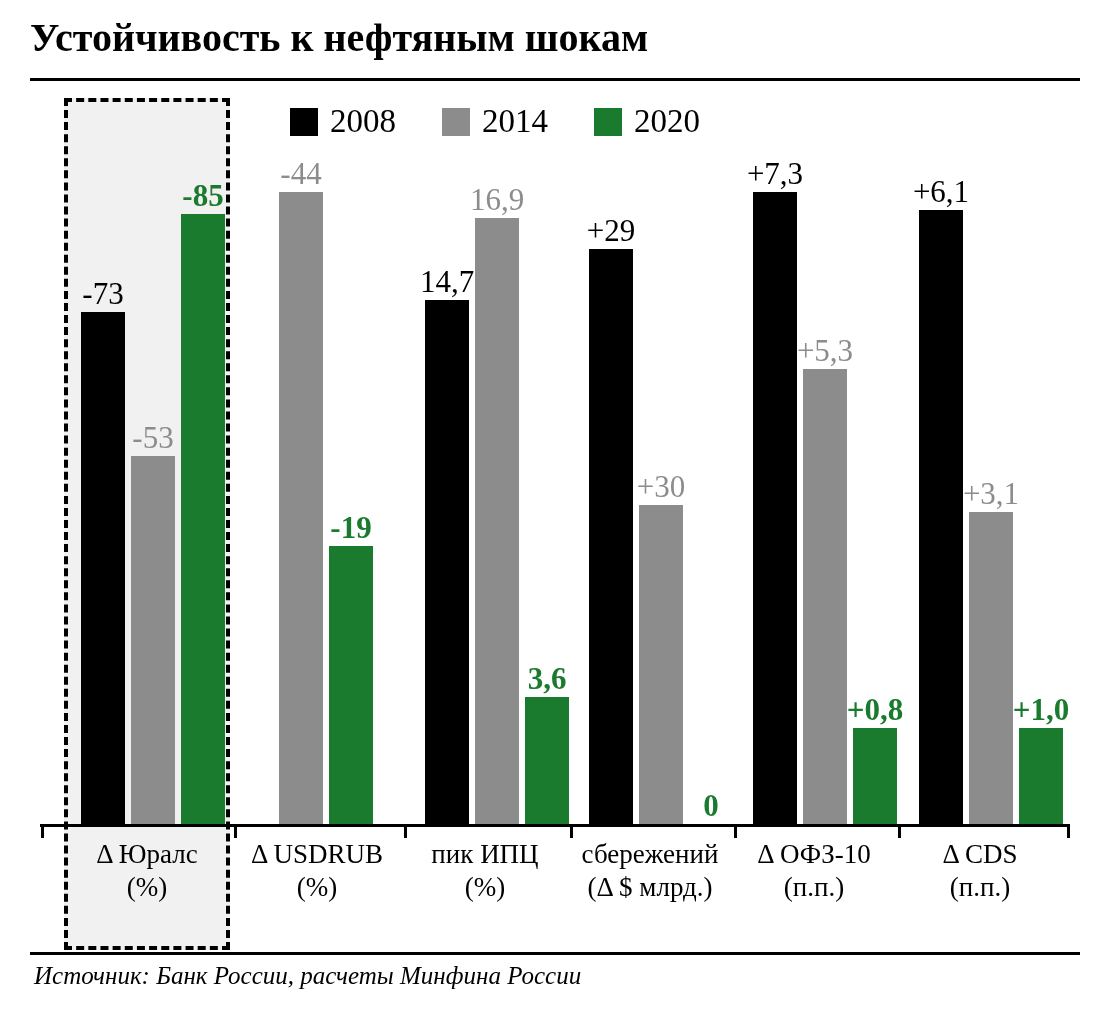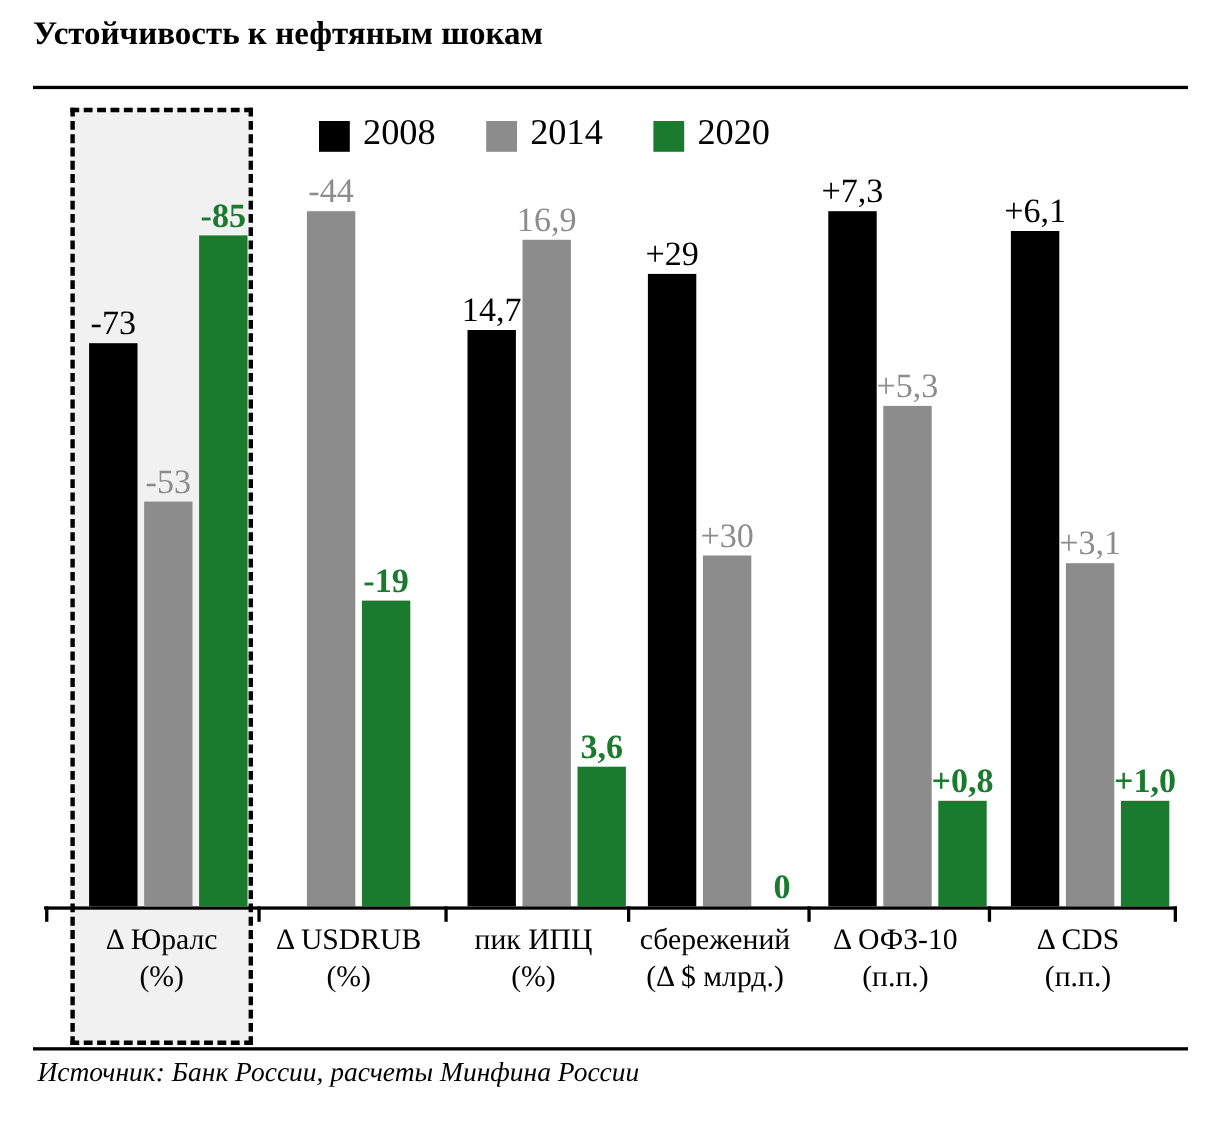--- a/index.html
+++ b/index.html
@@ -14,21 +14,21 @@
     color: #000000;
     position: relative;
     overflow: hidden;
   }
 
   
   #title {
     position: absolute;
     left: 30px;
     top: 14px;
-    font-size: 30px;
+    font-size: 40px;
     font-weight: bold;
     font-family: "Liberation Serif", serif;
     letter-spacing: 0px;
     white-space: nowrap;
   }
   #title-rule {
     position: absolute;
     left: 30px;
     top: 78px;
     width: 1050px;
@@ -40,21 +40,21 @@
   #legend {
     position: absolute;
     left: 290px;
     top: 105px;
     display: flex;
     align-items: center;
     gap: 46px;
   }
   .legend-item {
     display: flex;
-    align-items: flex-end;
+    align-items: center;
     gap: 12px;
   }
   .legend-swatch {
     width: 28px;
     height: 28px;
     display: block;
   }
   .legend-label {
     font-size: 33px;
     font-family: "Liberation Serif", serif;

